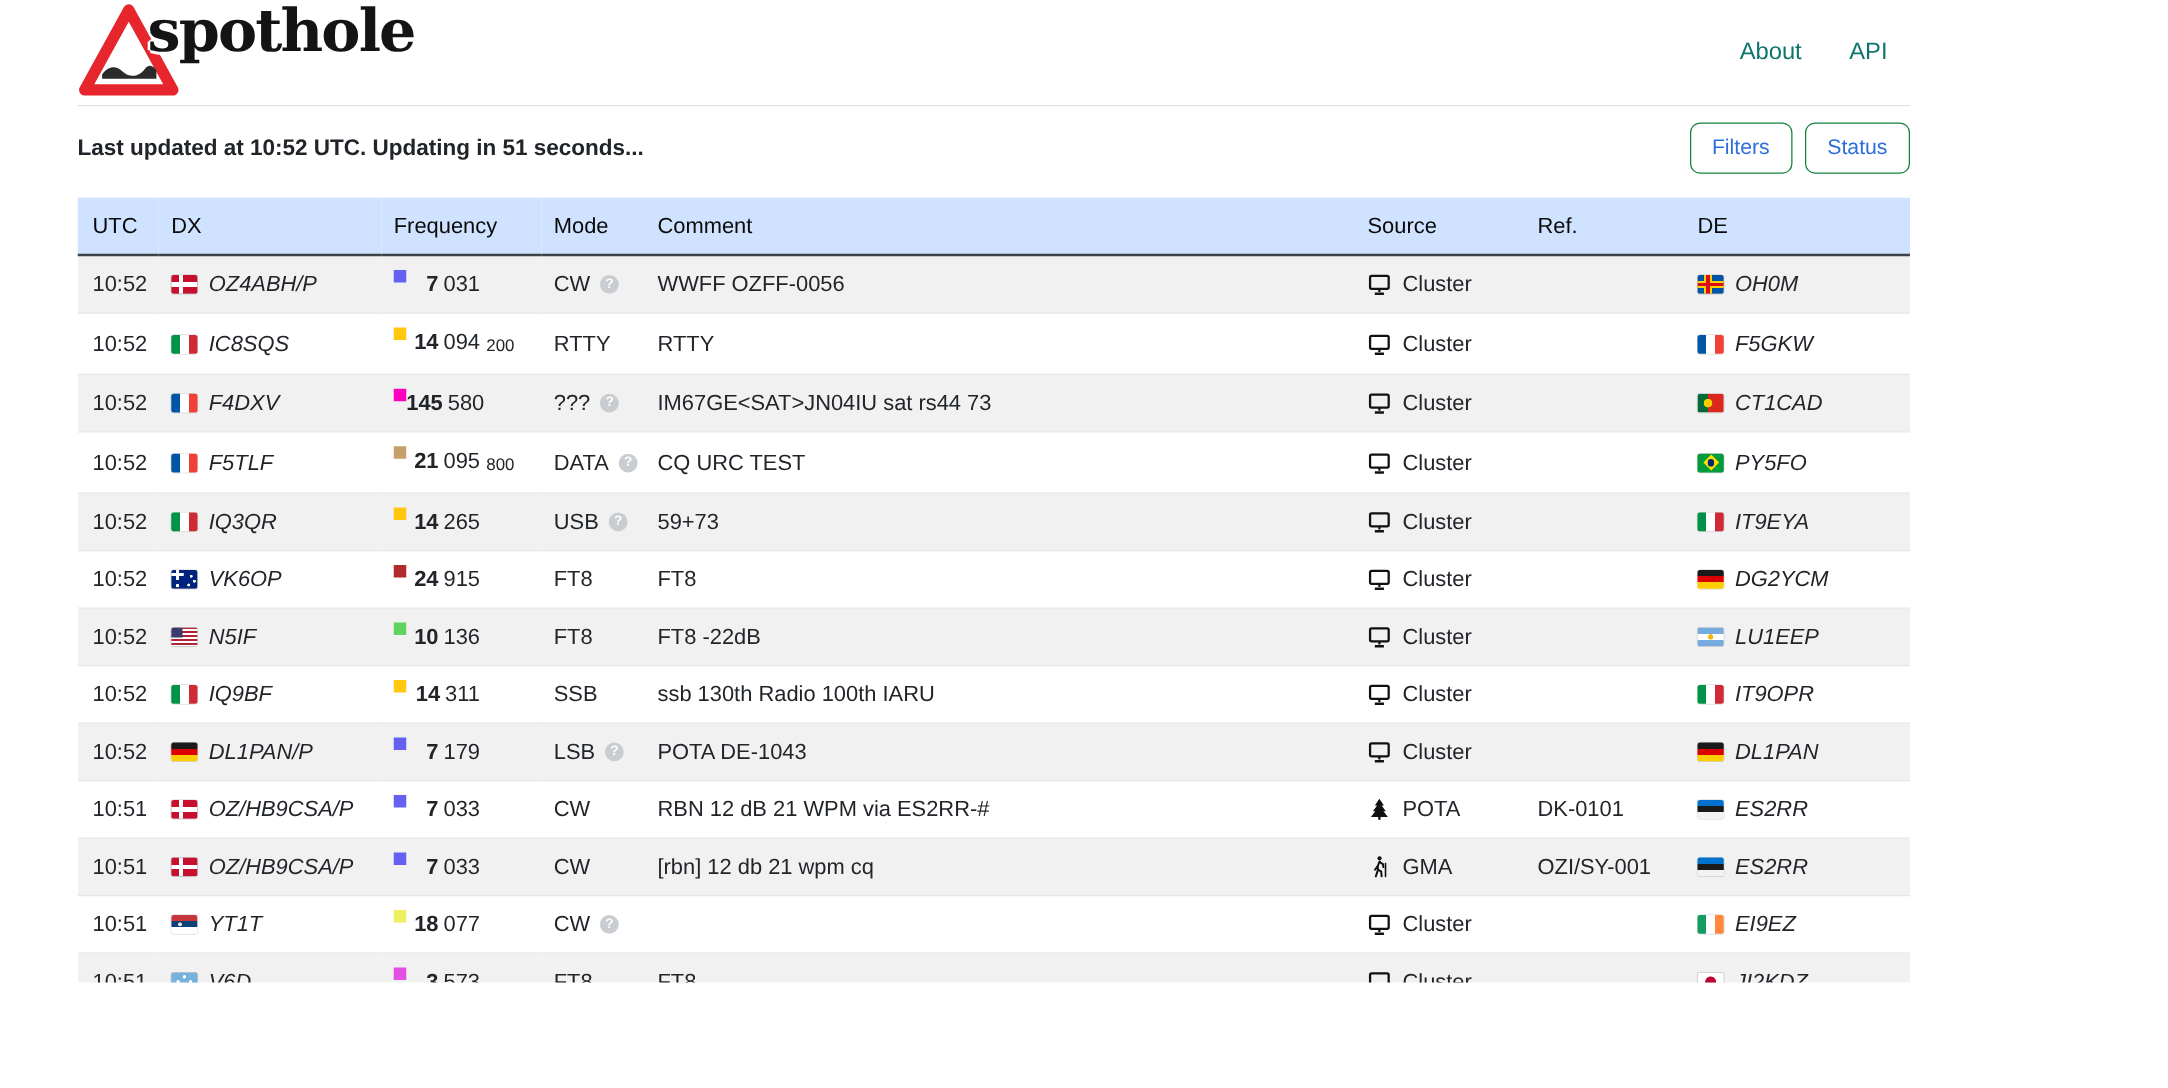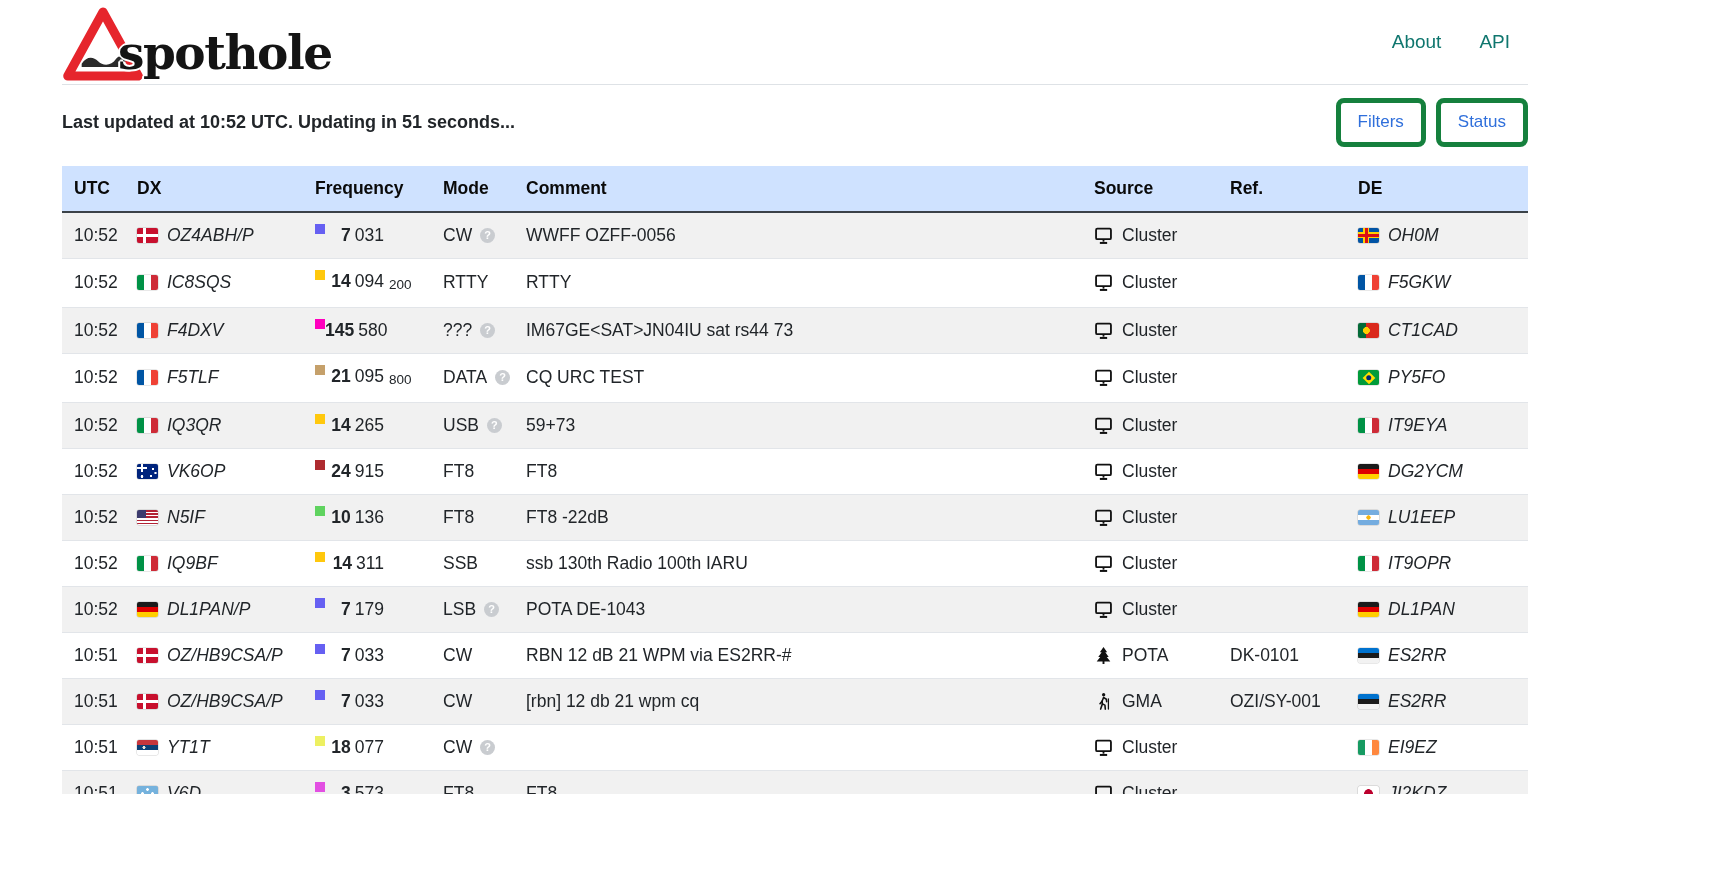--- a/index.html
+++ b/index.html
@@ -9,49 +9,49 @@
     font-family:"Liberation Sans","DejaVu Sans",sans-serif;
     color:#212529;
   }
   .page { width:1466px; margin-left:62px; }
 
   
   .topbar {
     height:85px; display:flex; justify-content:space-between; align-items:center;
     border-bottom:1px solid #dee2e6;
   }
-  .logo { display:flex; align-items:flex-end; height:80px; cursor:pointer; }
+  .logo { display:flex; align-items:flex-start; height:80px; cursor:pointer; }
   .logo svg { display:block; }
   .logo-text {
     font-family:"DejaVu Serif","Liberation Serif",serif; font-weight:700;
     font-size:47px; line-height:1; color:#141414; letter-spacing:-1.5px;
     margin-left:-26px; padding-bottom:6px;
     text-shadow:-2px 0 0 #fff,2px 0 0 #fff,0 -2px 0 #fff,0 2px 0 #fff,-1px -1px 0 #fff,1px 1px 0 #fff;
   }
   .nav { display:flex; gap:38px; padding-right:18px; font-size:19px; }
   .nav a { color:#0f766e; text-decoration:none; }
 
   
   .statusbar {
     display:flex; justify-content:space-between; align-items:center;
     margin-top:13px; margin-bottom:19px; min-height:41px;
   }
   .status-text { font-size:18px; color:#212529;font-weight:bold; }
   .btn-group { display:flex; gap:10px; }
   .btn {
-    background:#fff; border:5px solid #15803d; color:#2f6fdb;
+    background:#fff; border:1px solid #15803d; color:#2f6fdb;
     font-family:inherit; font-size:17px; padding:8px 17px;
     border-radius:8px; cursor:pointer; line-height:1.35;
   }
 
   
   .table-clip { height:628px; overflow:hidden; }
   table.spots { width:100%; border-collapse:collapse; font-size:17.5px; table-layout:fixed; }
   thead th {
-    background:#cfe2ff; color:#0a0a0a; text-align:left; font-weight:700;
+    background:#cfe2ff; color:#0a0a0a; text-align:left; font-weight:400;
     padding:11px 10px; line-height:23px; border-bottom:2px solid #3b4248;
   }
   thead th:first-child { padding-left:12px; }
   tbody td { padding:11px 10px; line-height:23px; vertical-align:middle; overflow:hidden; white-space:nowrap; }
   tbody td:first-child { padding-left:12px; }
   tbody tr { border-top:1px solid #e2e5e9; }
   tbody tr:first-child { border-top:none; }
   tbody tr:nth-child(odd) { background:#f1f1f1; }
 
   

